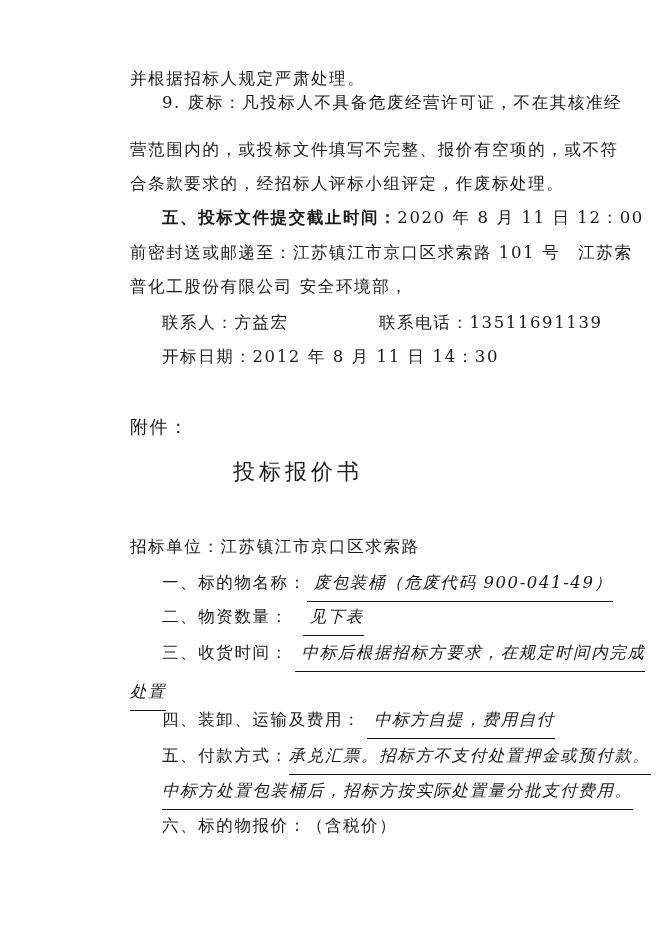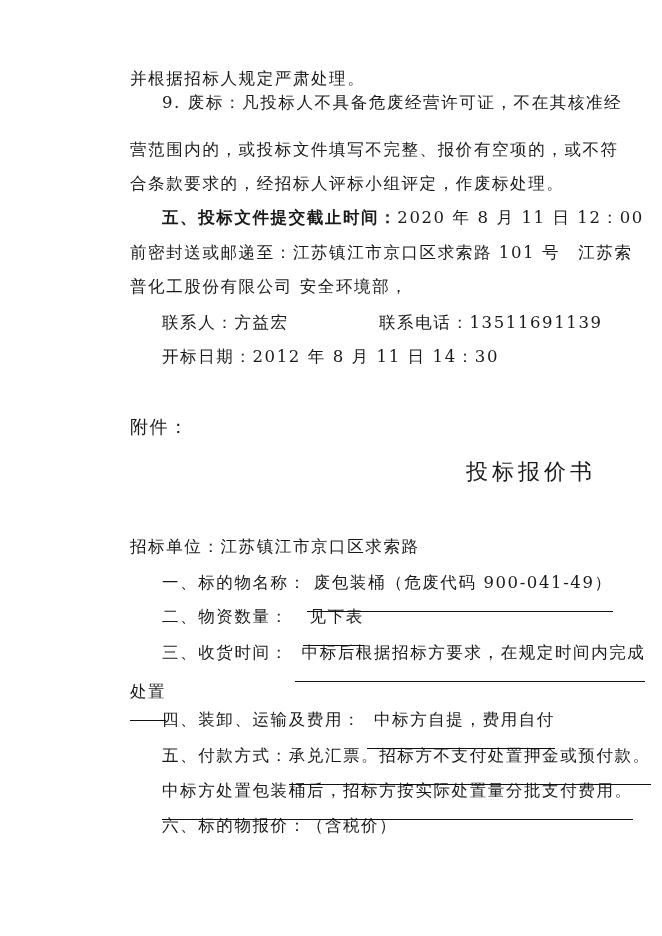--- a/index.html
+++ b/index.html
@@ -1,22 +1,22 @@
 <!DOCTYPE html>
 <html><head>
 <meta charset="utf-8">
 <style>
   html, body { margin:0; padding:0; background:#fff; }
   body { width:662px; height:936px; position:relative; overflow:hidden;
          font-family:"DejaVu Serif","Liberation Serif",serif; color:#1a1a1a; }
   .ln { position:absolute; left:96px; font-size:16.5px; line-height:20px; white-space:nowrap; letter-spacing:1.6px;margin-left:34px; }
   .ind { left:128px; }
   .bold { font-weight:bold; font-family:"DejaVu Sans","Liberation Sans",sans-serif; }
-  .u { border-bottom:1.3px solid #111; padding-bottom:19px; }
-  .title { position:absolute; left:0; width:596px; text-align:right; font-size:22px; letter-spacing:4px; }
+  .u { border-bottom:1.3px solid #111; padding-bottom:9px;font-style:italic; }
+  .title { position:absolute; left:0; width:596px; text-align:center; font-size:22px; letter-spacing:4px; }
   .gap { display:inline-block; }
 </style>
 </head>
 <body>
 
 <div>
   <div class="ln" style="top:69px">并根据招标人规定严肃处理。</div>
   <div class="ln ind" style="top:93px">9. 废标：凡投标人不具备危废经营许可证，不在其核准经</div>
   <div class="ln" style="top:140px">营范围内的，或投标文件填写不完整、报价有空项的，或不符</div>
   <div class="ln" style="top:174px">合条款要求的，经招标人评标小组评定，作废标处理。</div>

